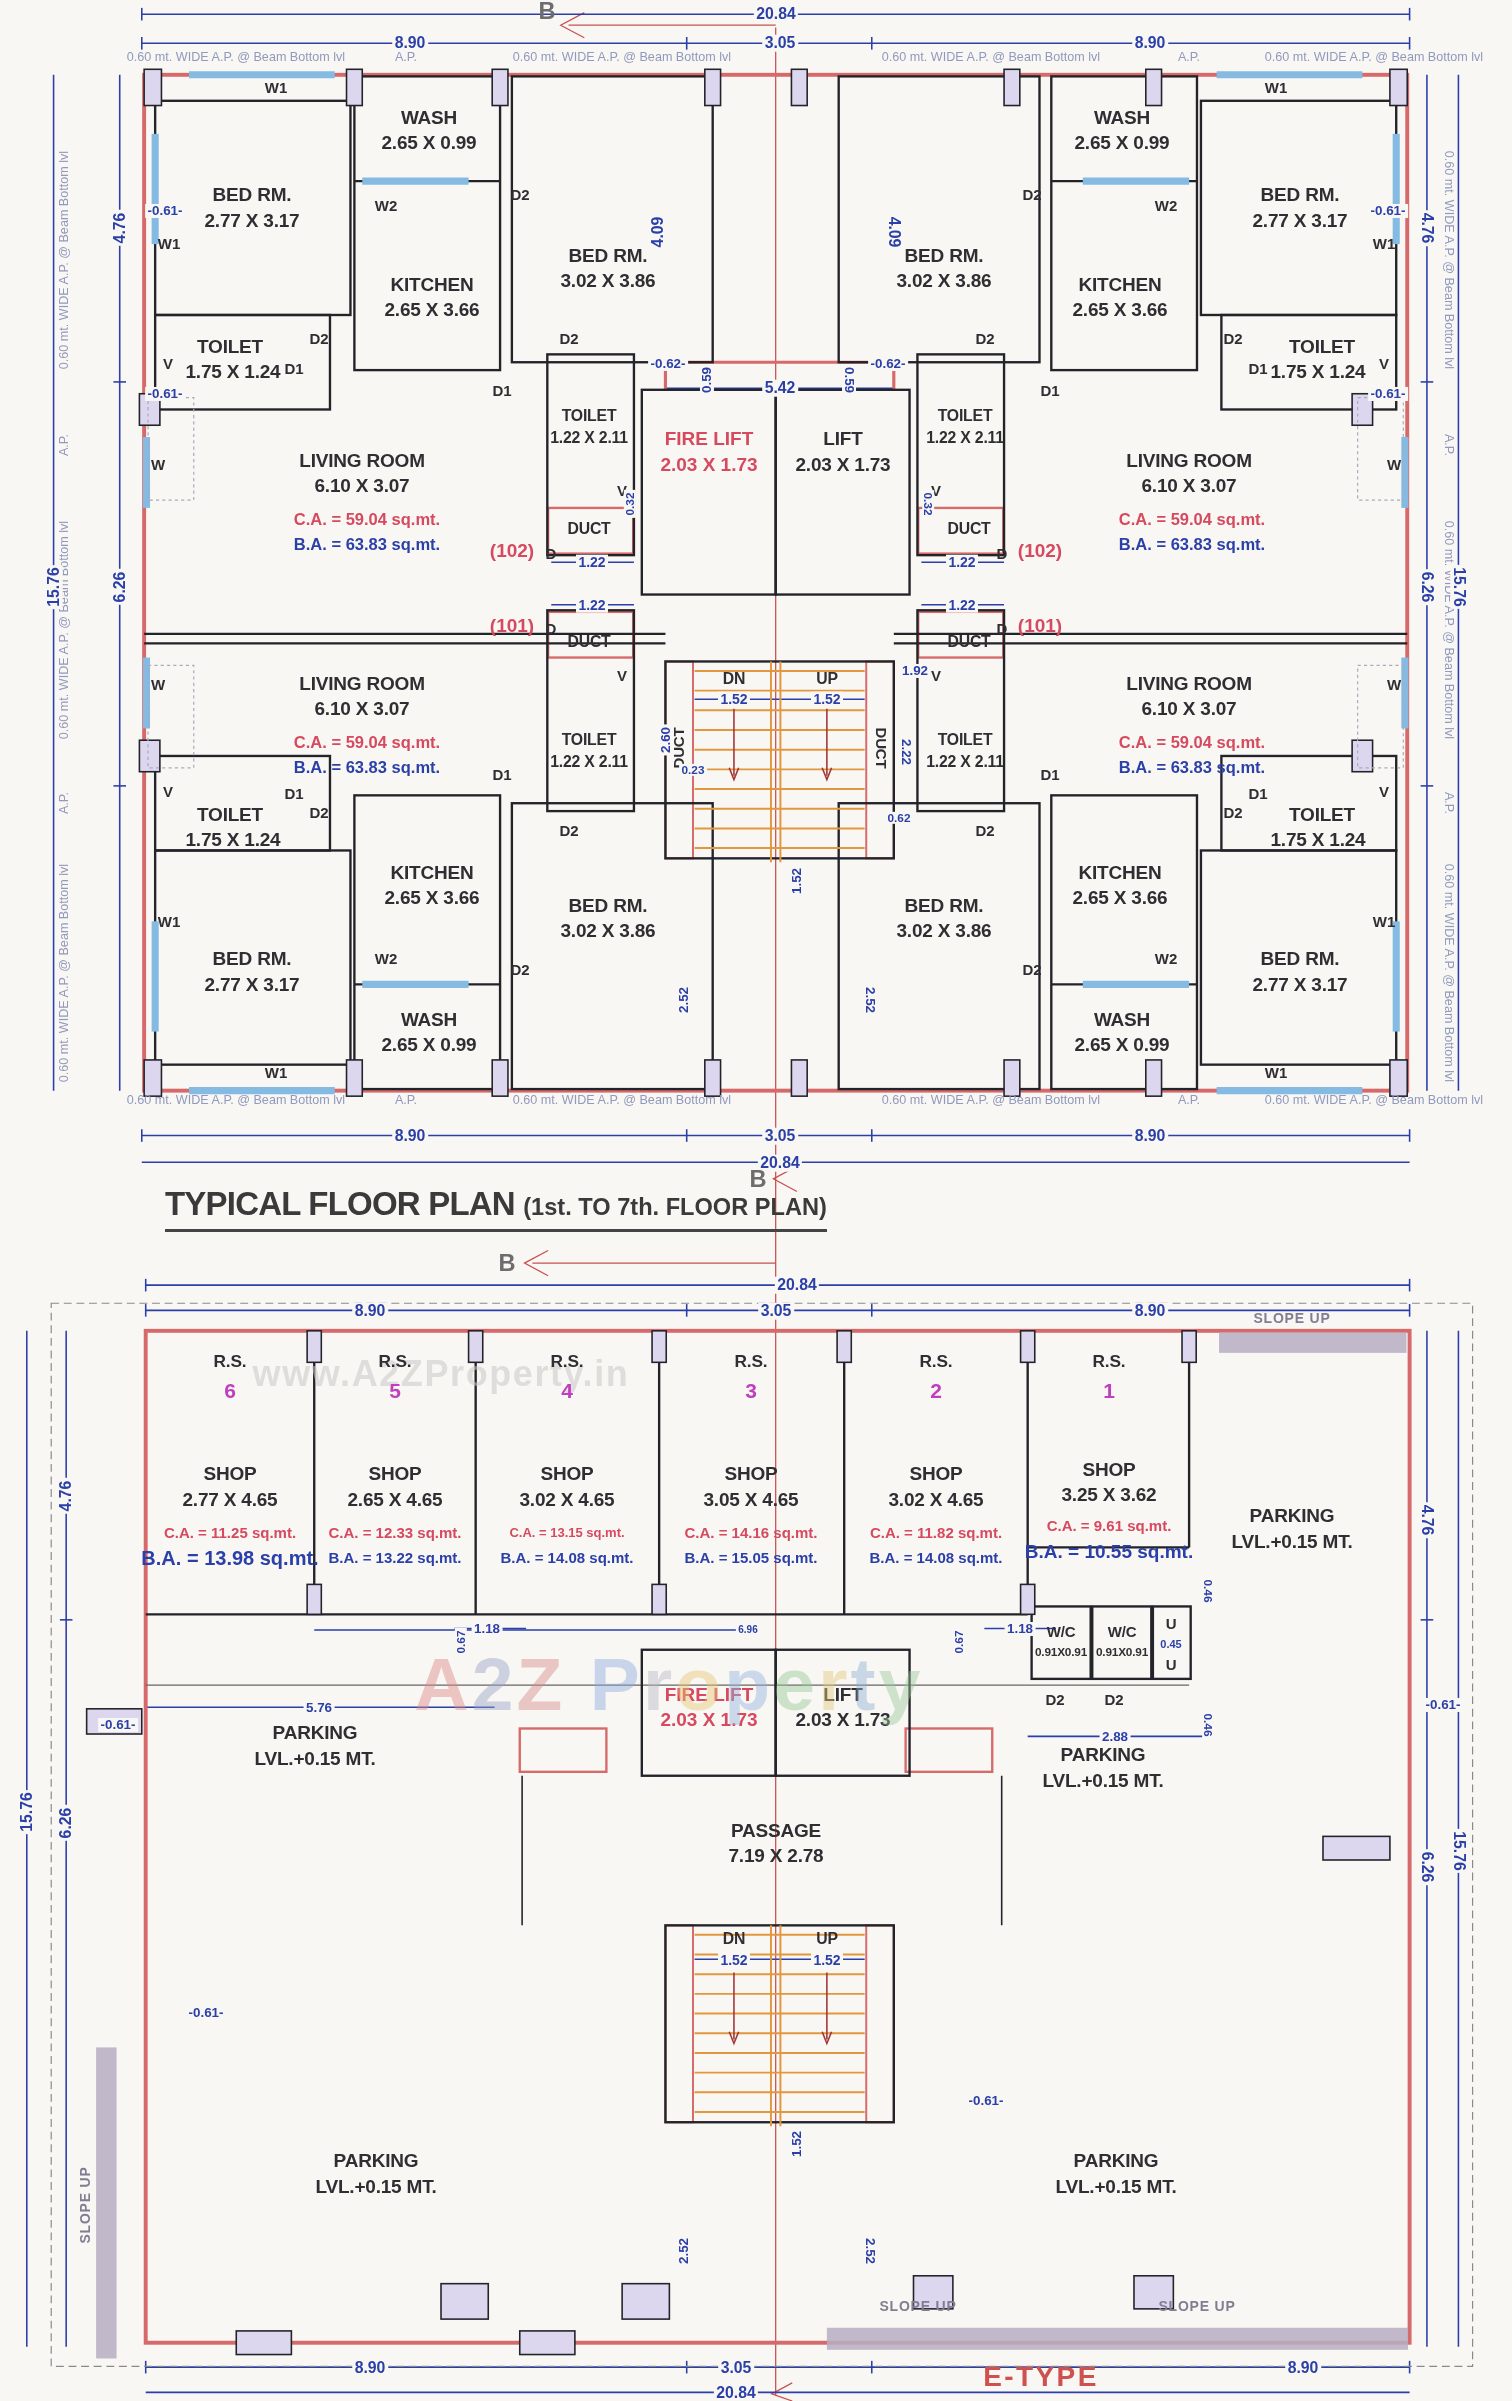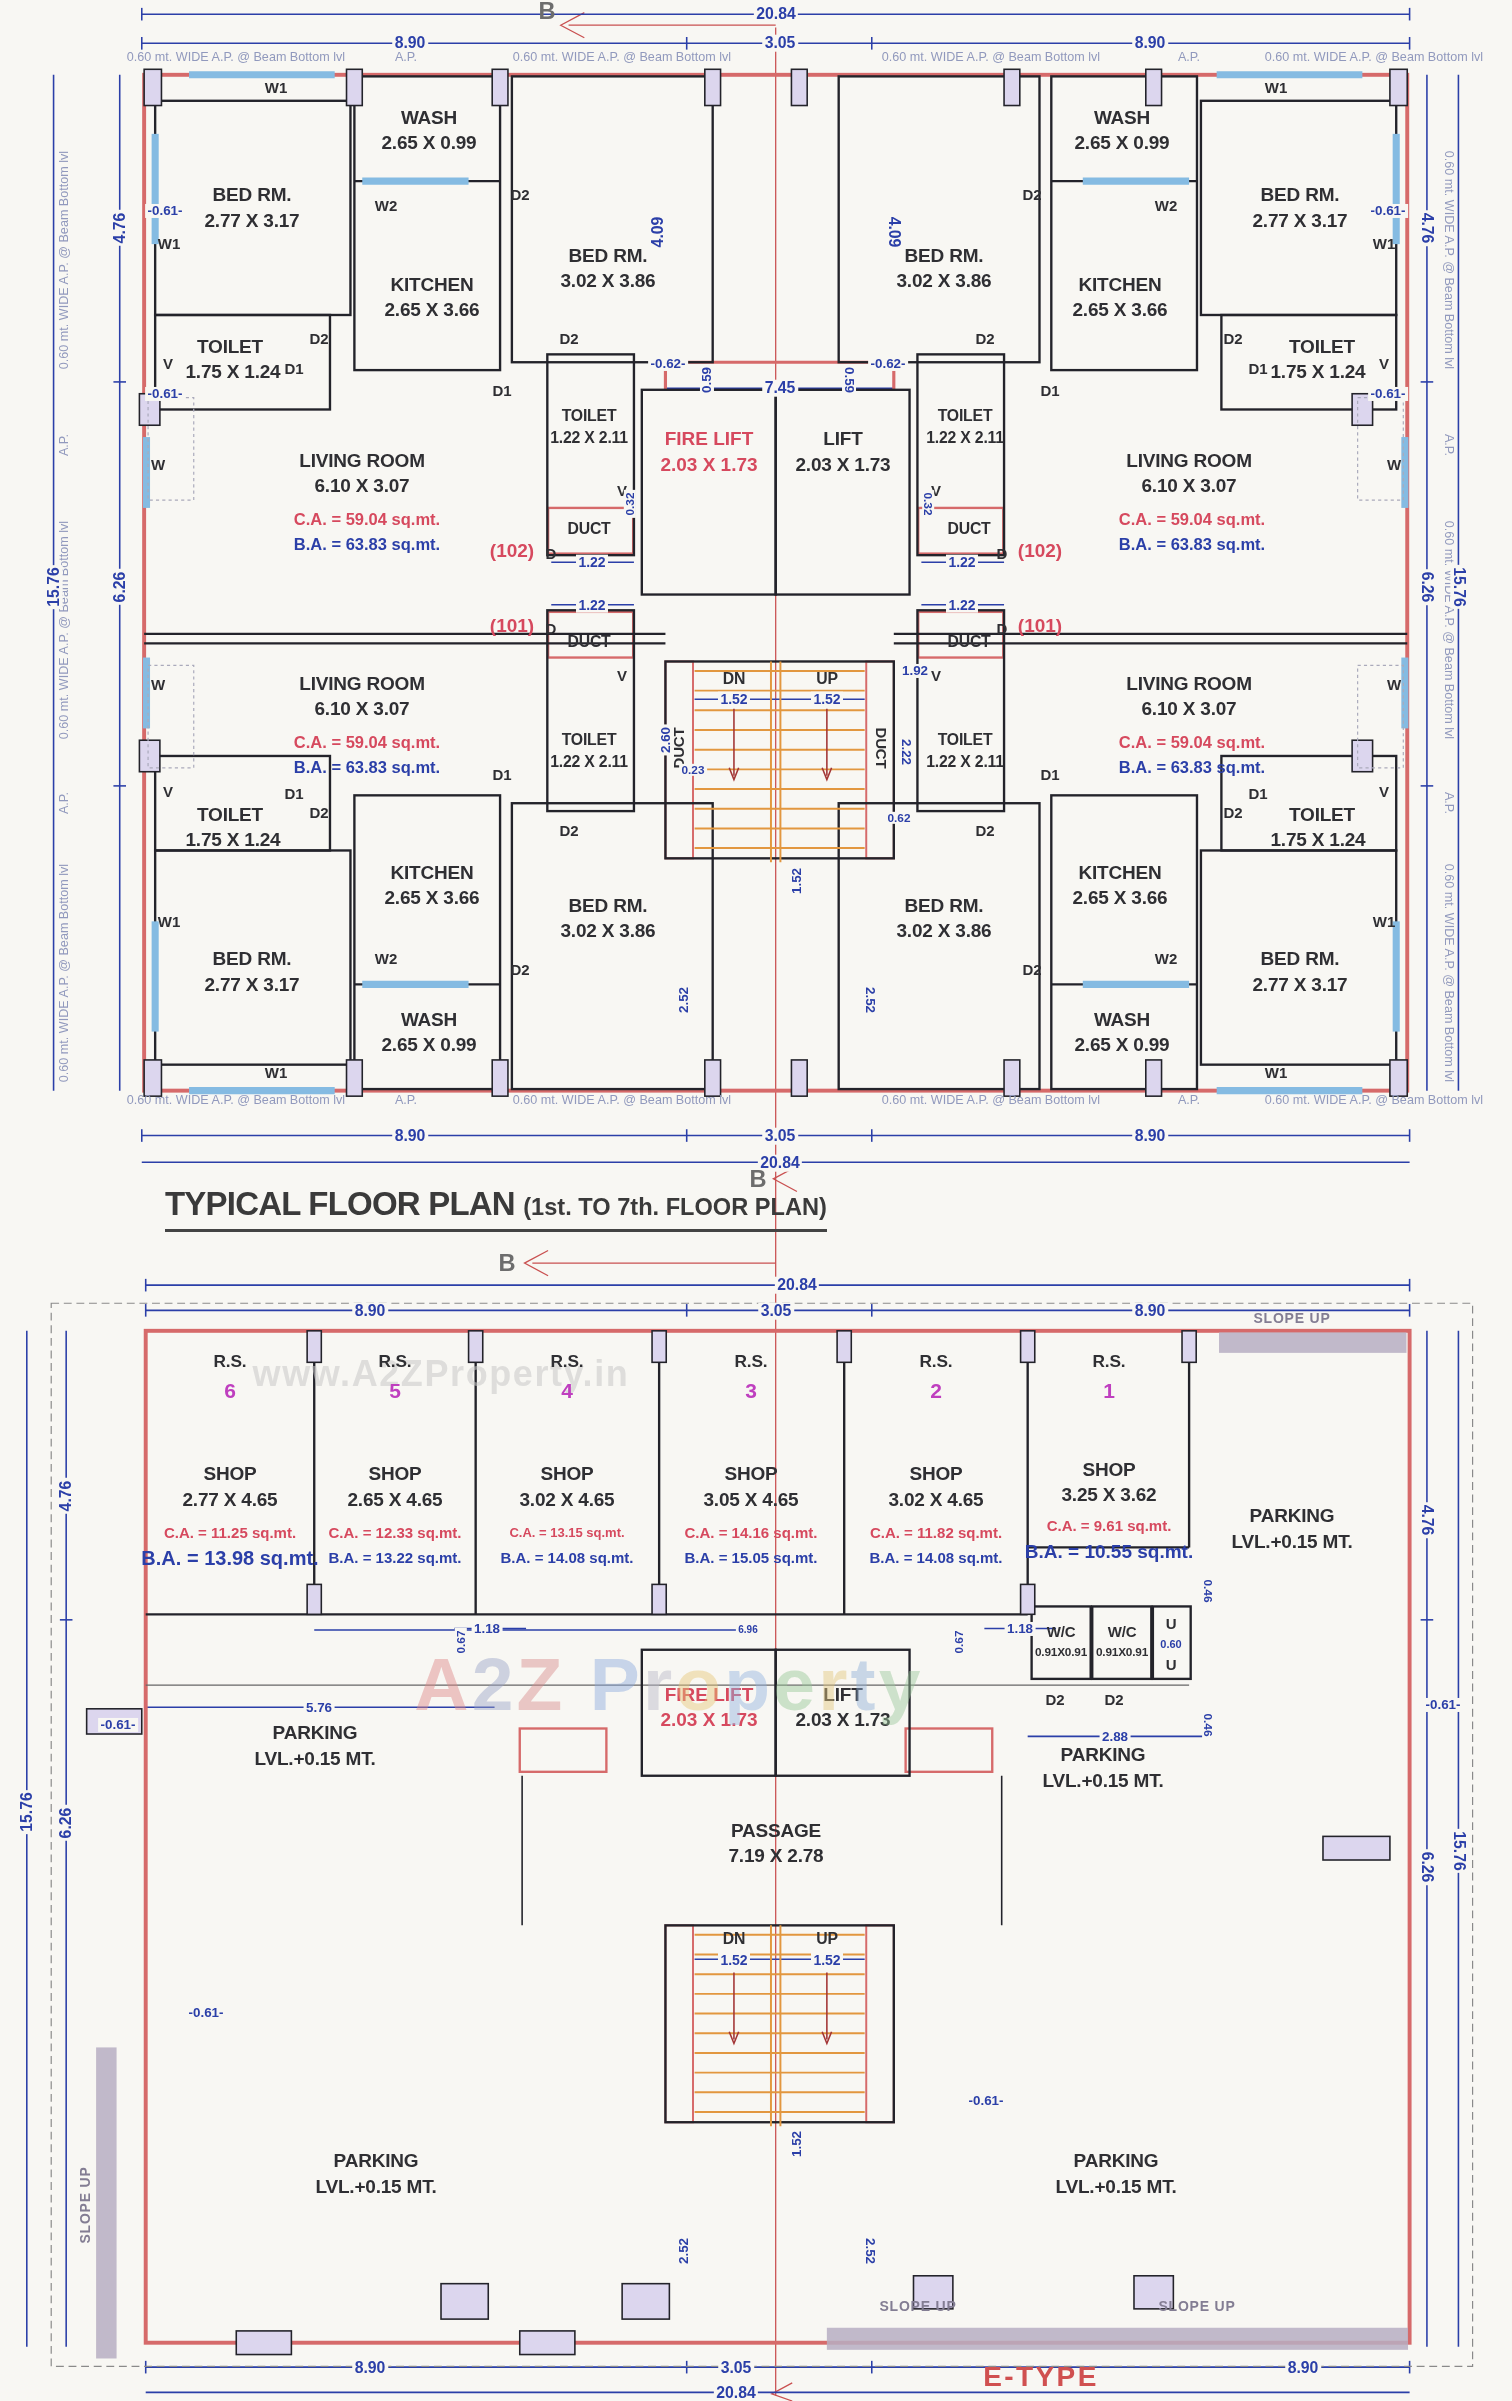--- a/index.html
+++ b/index.html
@@ -306,21 +306,21 @@
       <div class="lb room" style="left: 230px; top: 347px; transform: translate(-50%, -50%);">TOILET</div>
       <div class="lb room" style="left: 233px; top: 372px; transform: translate(-50%, -50%);">1.75 X 1.24</div>
       <div class="lb tag" style="left: 319px; top: 339px; transform: translate(-50%, -50%);">D2</div>
       <div class="lb tag" style="left: 168px; top: 364px; transform: translate(-50%, -50%);">V</div>
       <div class="lb room" style="left: 608px; top: 256px; transform: translate(-50%, -50%);">BED RM.</div>
       <div class="lb room" style="left: 608px; top: 281px; transform: translate(-50%, -50%);">3.02 X 3.86</div>
       <div class="lb dim" style="left: 658px; top: 232px; transform: translate(-50%, -50%) rotate(-90deg);">4.09</div>
       <div class="lb dim" style="left: 894px; top: 232px; transform: translate(-50%, -50%) rotate(90deg);">4.09</div>
       <div class="lb dim" style="left: 668px; top: 364px; font-size: 13.4px; transform: translate(-50%, -50%);">-0.62-</div>
       <div class="lb dim" style="left: 707px; top: 380px; font-size: 13.4px; transform: translate(-50%, -50%) rotate(-90deg);">0.59</div>
-      <div class="lb dim" style="left: 780px; top: 388px; transform: translate(-50%, -50%);">7.45</div>
+      <div class="lb dim" style="left: 780px; top: 388px; transform: translate(-50%, -50%);">5.42</div>
       <div class="lb dim" style="left: 849px; top: 380px; font-size: 13.4px; transform: translate(-50%, -50%) rotate(90deg);">0.59</div>
       <div class="lb dim" style="left: 888px; top: 364px; font-size: 13.4px; transform: translate(-50%, -50%);">-0.62-</div>
       <div class="lb tag" style="left: 569px; top: 339px; transform: translate(-50%, -50%);">D2</div>
       <div class="lb tag" style="left: 985px; top: 339px; transform: translate(-50%, -50%);">D2</div>
       <div class="lb room" style="left: 589px; top: 416px; font-size: 15.8px; transform: translate(-50%, -50%);">TOILET</div>
       <div class="lb room" style="left: 589px; top: 438px; font-size: 15.8px; transform: translate(-50%, -50%);">1.22 X 2.11</div>
       <div class="lb red" style="left: 709px; top: 439px; transform: translate(-50%, -50%);">FIRE LIFT</div>
       <div class="lb red" style="left: 709px; top: 465px; transform: translate(-50%, -50%);">2.03 X 1.73</div>
       <div class="lb room" style="left: 843px; top: 439px; transform: translate(-50%, -50%);">LIFT</div>
       <div class="lb room" style="left: 843px; top: 465px; transform: translate(-50%, -50%);">2.03 X 1.73</div>
@@ -496,21 +496,21 @@
       <div class="lb room" style="left: 1109px; top: 1495px; transform: translate(-50%, -50%);">3.25 X 3.62</div>
       <div class="lb ca" style="left: 1109px; top: 1526px; font-size: 15px; transform: translate(-50%, -50%);">C.A. = 9.61 sq.mt.</div>
       <div class="lb ba" style="left: 1109px; top: 1552px; font-size: 19px; transform: translate(-50%, -50%);">B.A. = 10.55 sq.mt.</div>
       <div class="lb room" style="left: 1292px; top: 1516px; transform: translate(-50%, -50%);">PARKING</div>
       <div class="lb room" style="left: 1292px; top: 1542px; transform: translate(-50%, -50%);">LVL.+0.15 MT.</div>
       <div class="lb room" style="left: 1061px; top: 1632px; font-size: 15px; transform: translate(-50%, -50%);">W/C</div>
       <div class="lb room" style="left: 1061px; top: 1652px; font-size: 11.8px; transform: translate(-50%, -50%);">0.91X0.91</div>
       <div class="lb room" style="left: 1122px; top: 1632px; font-size: 15px; transform: translate(-50%, -50%);">W/C</div>
       <div class="lb room" style="left: 1122px; top: 1652px; font-size: 11.8px; transform: translate(-50%, -50%);">0.91X0.91</div>
       <div class="lb room" style="left: 1171px; top: 1624px; font-size: 15px; transform: translate(-50%, -50%);">U</div>
-      <div class="lb dim" style="left: 1171px; top: 1645px; font-size: 11px; transform: translate(-50%, -50%);">0.60</div>
+      <div class="lb dim" style="left: 1171px; top: 1645px; font-size: 11px; transform: translate(-50%, -50%);">0.45</div>
       <div class="lb room" style="left: 1171px; top: 1665px; font-size: 15px; transform: translate(-50%, -50%);">U</div>
       <div class="lb room" style="left: 1055px; top: 1700px; font-size: 15px; transform: translate(-50%, -50%);">D2</div>
       <div class="lb room" style="left: 1114px; top: 1700px; font-size: 15px; transform: translate(-50%, -50%);">D2</div>
       <div class="lb dim" style="left: 1208px; top: 1591px; font-size: 11.8px; transform: translate(-50%, -50%) rotate(90deg);">0.46</div>
       <div class="lb dim" style="left: 1208px; top: 1725px; font-size: 11.8px; transform: translate(-50%, -50%) rotate(90deg);">0.46</div>
       <div class="lb dim" style="left: 1115px; top: 1737px; font-size: 13.4px; transform: translate(-50%, -50%);">2.88</div>
       <div class="lb dim" style="left: 487px; top: 1629px; font-size: 13.4px; transform: translate(-50%, -50%);">1.18</div>
       <div class="lb dim" style="left: 1020px; top: 1629px; font-size: 13.4px; transform: translate(-50%, -50%);">1.18</div>
       <div class="lb dim" style="left: 461px; top: 1642px; font-size: 11.8px; transform: translate(-50%, -50%) rotate(-90deg);">0.67</div>
       <div class="lb dim" style="left: 959px; top: 1642px; font-size: 11.8px; transform: translate(-50%, -50%) rotate(-90deg);">0.67</div>

